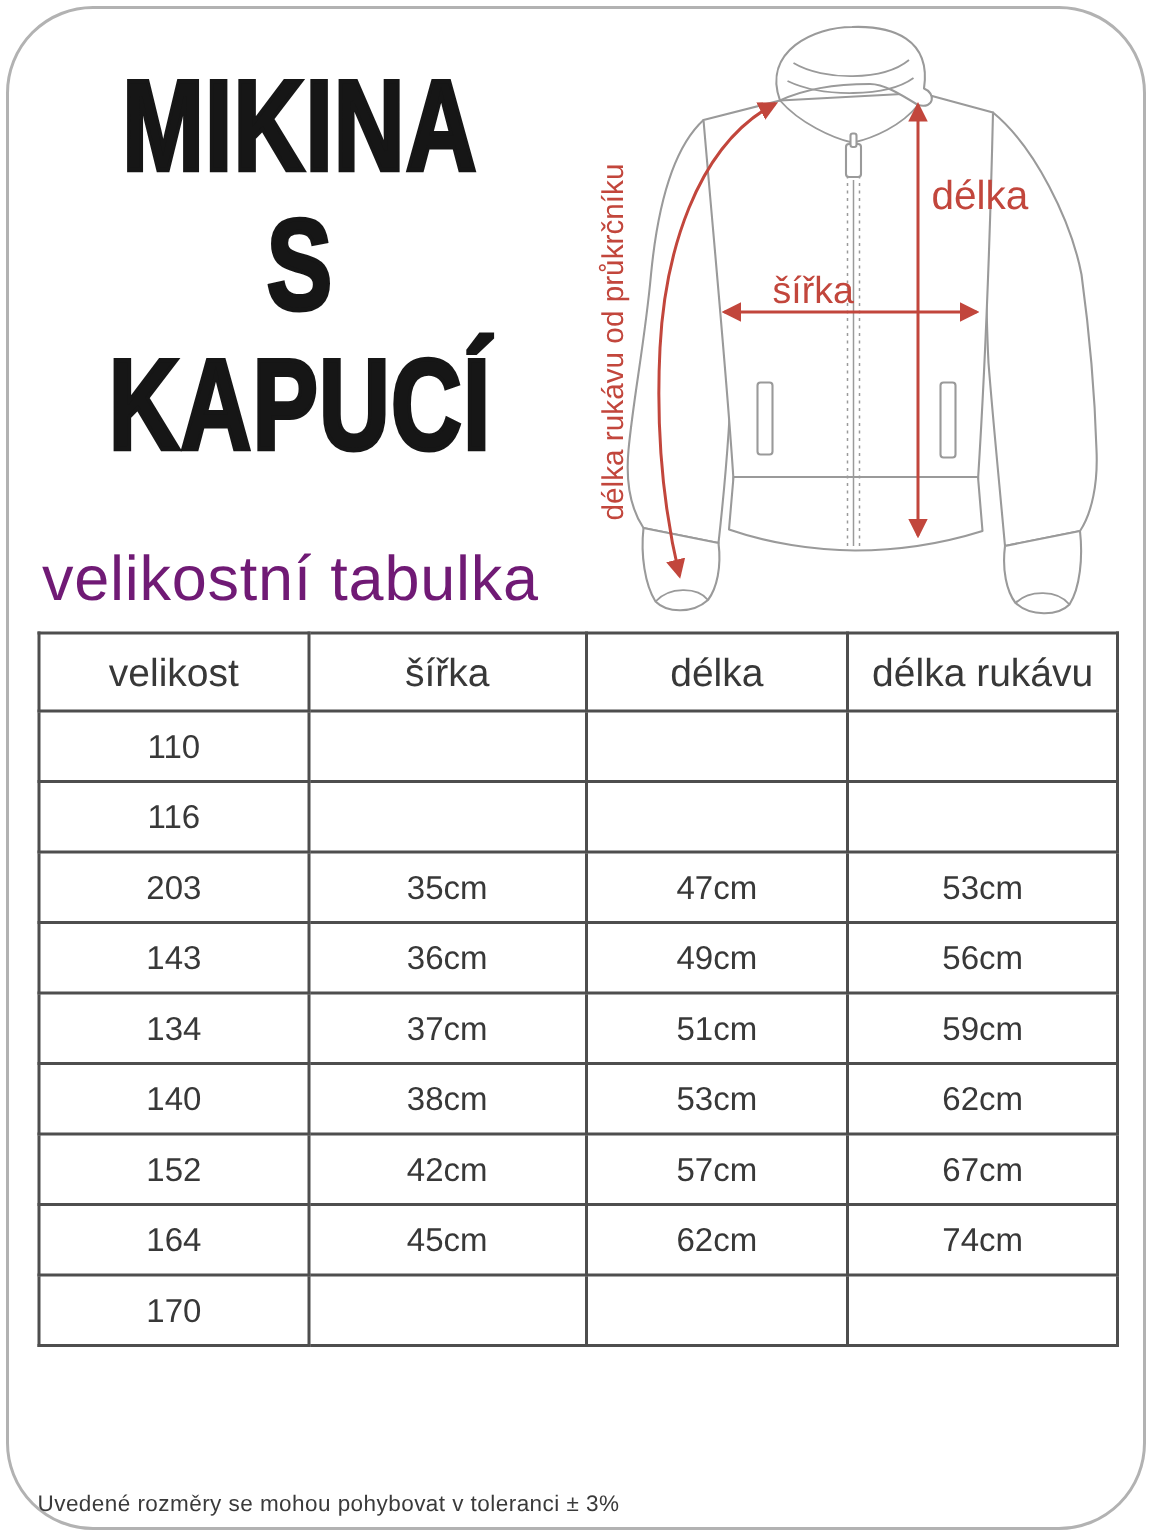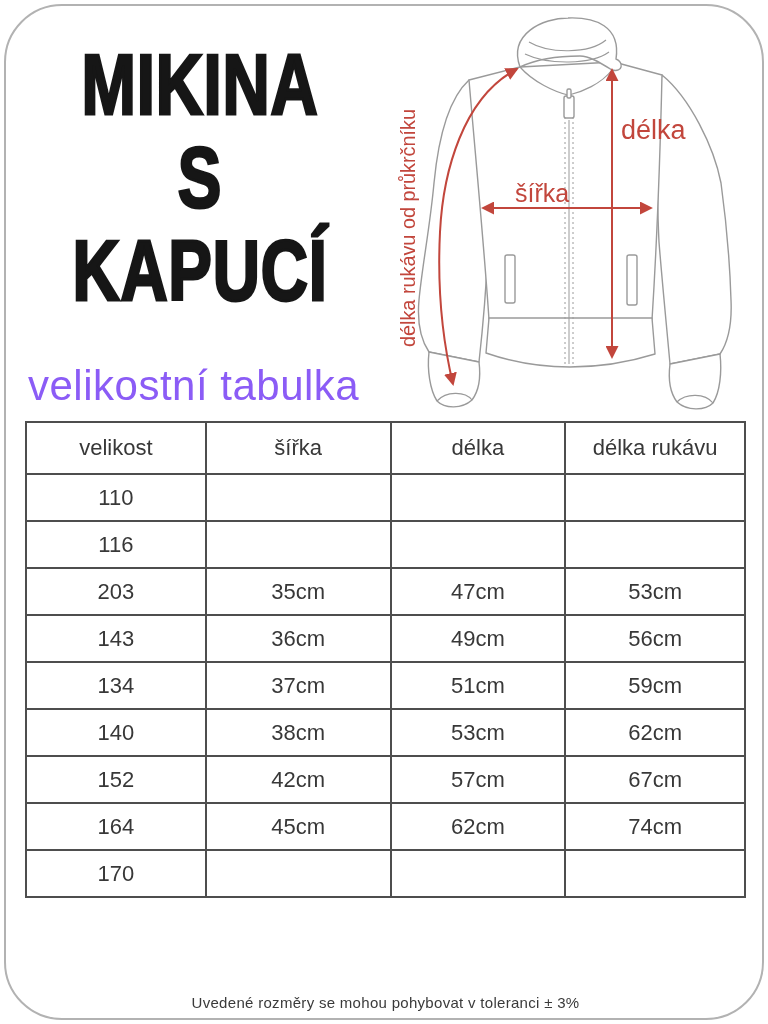--- a/index.html
+++ b/index.html
@@ -19,41 +19,41 @@
   
   .title{
     position:absolute;left:10px;top:38px;width:380px;text-align:center;
     transform:scaleX(0.76);transform-origin:50% 0;
   }
   .title-line{
     font-weight:bold;font-size:86px;line-height:93px;color:#161616;
     -webkit-text-stroke:3px #161616;letter-spacing:1px;white-space:nowrap;
   }
   .subtitle{
-    position:absolute;left:28px;top:362px;font-size:42px;color:#8b5cf6;
+    position:absolute;left:28px;top:362px;font-size:42px;color:#701a75;
     letter-spacing:0.5px;white-space:nowrap;
   }
   
   .diagram{position:absolute;left:393px;top:12px;width:375px;height:405px;}
   .diagram .sketch{stroke:var(--outline);stroke-width:1.4;fill:#ffffff;stroke-linejoin:round;}
   .diagram .sketch-line{stroke:var(--outline);stroke-width:1.2;fill:none;}
   .diagram .zip{stroke:var(--outline);stroke-width:1;fill:none;}
   .diagram .meas{stroke:var(--accent);stroke-width:2;fill:none;}
   .diagram .meas-label{fill:var(--accent);font-family:"Liberation Sans",sans-serif;}
   
   .size-table-wrap{position:absolute;left:25px;top:421px;width:721px;}
   table.size-table{border-collapse:collapse;width:100%;table-layout:fixed;}
   .size-table th,.size-table td{
     border:2px solid var(--tableline);text-align:center;vertical-align:middle;
     color:#383838;font-weight:normal;padding:0;overflow:hidden;
   }
-  .size-table th{height:50px;font-size:22px;}
+  .size-table th{height:50px;font-size:26px;}
   .size-table td{height:45px;font-size:22px;}
   .footer-note{
-    position:absolute;left:25px;top:994px;width:721px;text-align:center;
+    position:absolute;left:25px;top:994px;width:721px;
     font-size:15px;color:#3a3a3a;letter-spacing:0.3px;
   }
 </style>
 </head>
 <body>
 
 <div class="card"></div>
 
 <div class="title">
   <div class="title-line">MIKINA</div>

